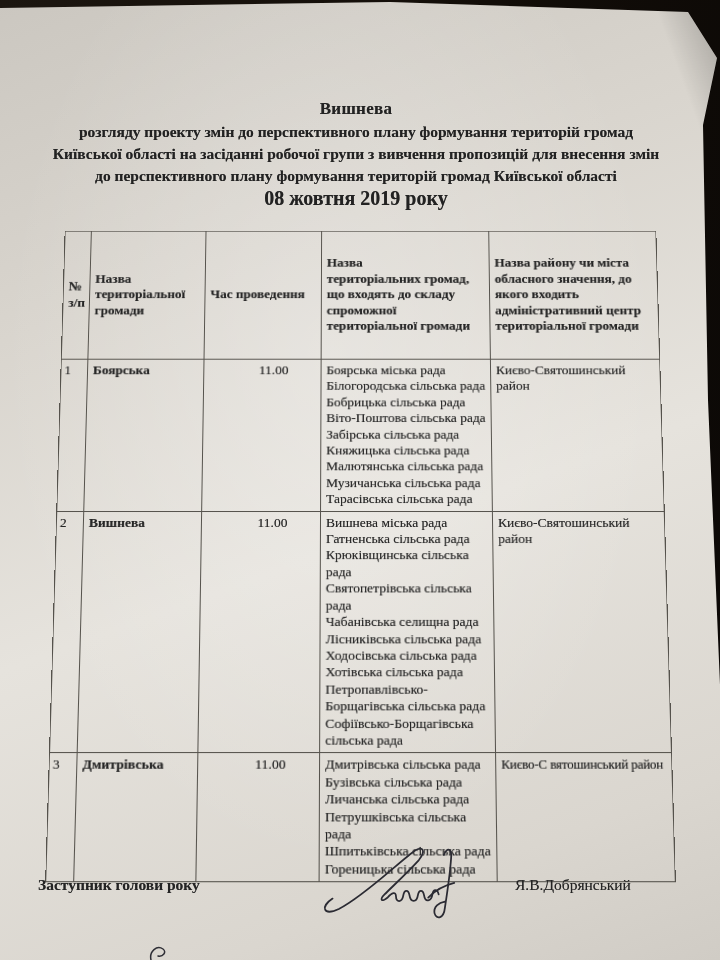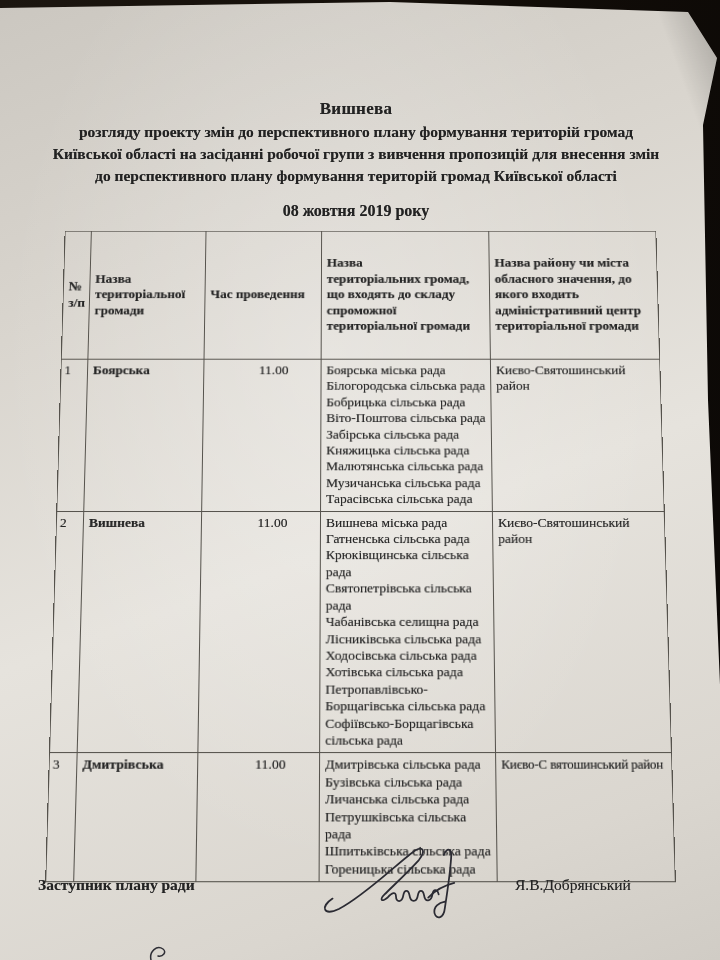--- a/index.html
+++ b/index.html
@@ -25,21 +25,21 @@
     background:linear-gradient(250deg,rgba(0,0,0,.25) 0%,rgba(0,0,0,0) 18%);
     pointer-events:none;
   }
   .doc-head{
     position:absolute;left:0;right:8px;top:97px;text-align:center;
     font-weight:bold;color:#222;
     text-shadow:0 0 .6px rgba(40,40,40,.55);
   }
   .doc-title{font-size:17px;line-height:24px;letter-spacing:.3px;}
   .doc-sub{font-size:15.5px;line-height:22px;}
-  .doc-date{font-size:16px;line-height:23px;margin-top:12px;}
+  .doc-date{font-size:20px;line-height:23px;}
   .tbl-wrap{
     position:absolute;left:56px;top:222px;width:608px;height:596px;
     transform:perspective(390px) rotateX(2.2deg);
     transform-origin:50% 50%;
   }
   table.schedule{
     width:608px;height:596px;border-collapse:collapse;table-layout:fixed;
     font-size:13.5px;color:#242424;
     text-shadow:0 0 .5px rgba(45,45,45,.5);
   }
@@ -161,21 +161,21 @@
 Личанська сільська рада
 Петрушківська сільська рада
 Шпитьківська сільська рада
 Гореницька сільська рада</td>
           <td class="c-district tight">Києво-С вятошинський район</td>
         </tr>
       </tbody>
     </table>
   </div>
 
-  <div class="footer-pos">Заступник плану ради</div>
+  <div class="footer-pos">Заступник голови року</div>
 
   <svg class="signature" viewBox="0 0 150 80" aria-hidden="true">
     <path d="M 14 54 C 2 62, 5 71, 20 64 C 44 52, 80 17, 93 8 C 101 3, 104 8, 97 17 C 87 28, 72 42, 64 50 C 59 55, 61 58, 67 53 C 71 48, 75 47, 75 52 C 75 58, 81 58, 82 51 C 83 45, 87 45, 88 51 C 89 58, 95 58, 96 51 C 97 45, 101 45, 102 51 C 103 58, 109 57, 110 50 C 111 44, 115 45, 116 50"></path>
     <path d="M 121 12 C 124 4, 129 6, 128 15 C 127 30, 124 50, 122 63 C 121 73, 114 75, 112 68 C 111 62, 116 58, 122 57"></path>
     <path d="M 106 53 C 114 45, 123 41, 131 39"></path>
   </svg>
 
   <div class="footer-name">Я.В.Добрянський</div>
 
   <svg class="ink-mark" viewBox="0 0 22 16" aria-hidden="true">

